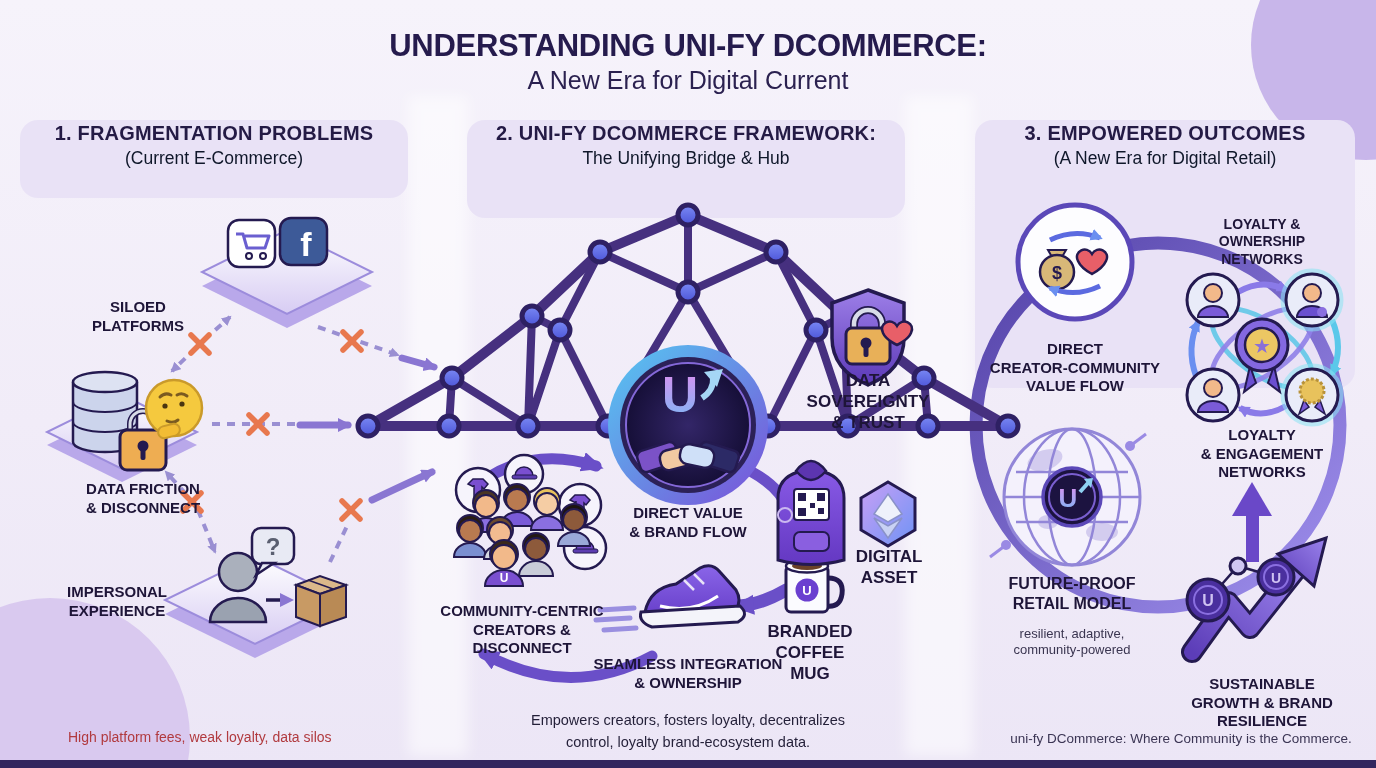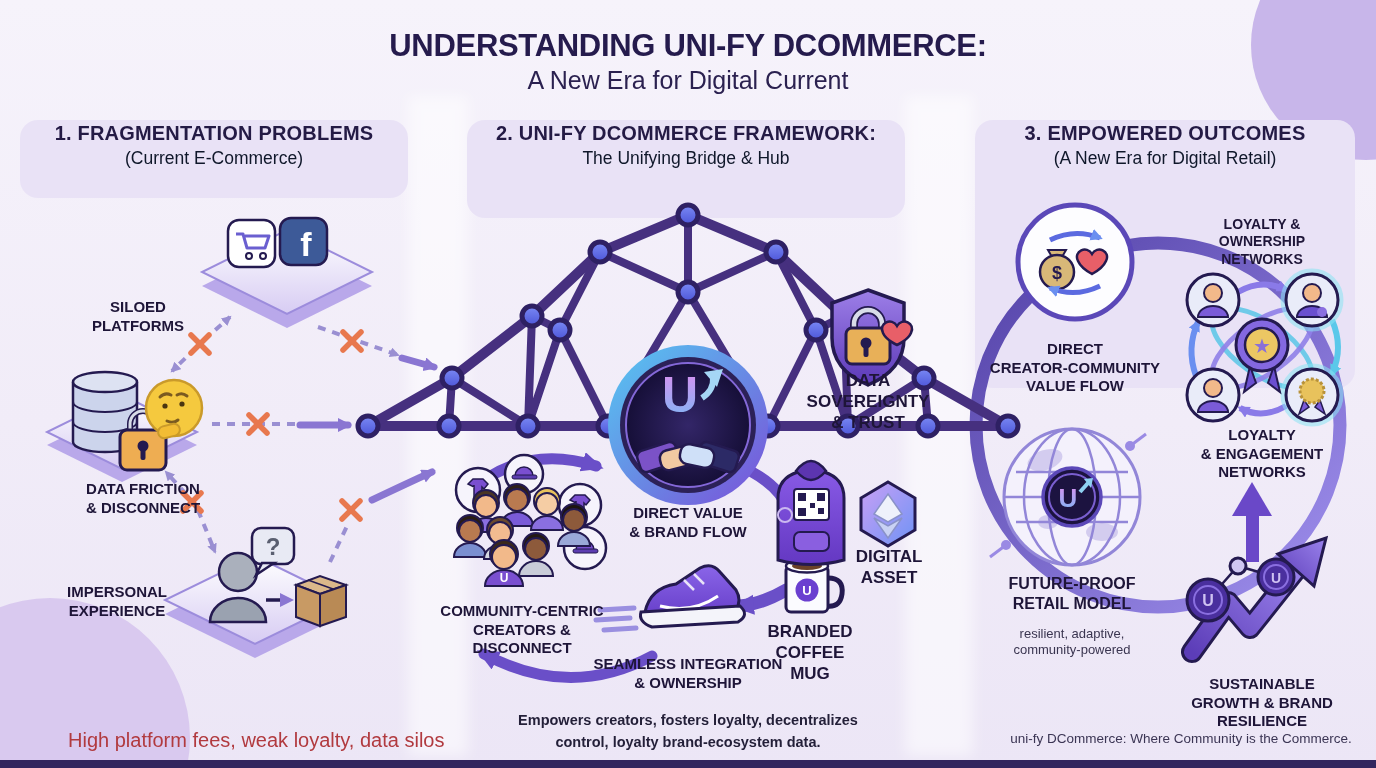--- a/index.html
+++ b/index.html
@@ -14,25 +14,25 @@
     font-size:31px;font-weight:800;letter-spacing:-0.3px;color:#251b4d;white-space:nowrap;}
   .title2{position:absolute;left:688px;top:66px;transform:translateX(-50%);
     font-size:25px;font-weight:500;color:#2b2150;white-space:nowrap;}
   .hdr{position:absolute;background:#e9e2f6;border-radius:18px;text-align:center;}
   .hdr .h{font-size:20px;font-weight:800;margin-top:2px;letter-spacing:0.2px;}
   .hdr .s{font-size:17.5px;font-weight:500;margin-top:3px;color:#0f172a;}
   .lbl{position:absolute;transform:translateX(-50%);text-align:center;font-weight:800;
     color:#1e1538;line-height:1.24;}
   .lbl div{white-space:nowrap;}
   .fs15{font-size:15px;} .fs14{font-size:14px;} .fs13{font-size:17px;} .fs16{font-size:16px;}
-  .cap{position:absolute;transform:translateX(-50%);text-align:center;font-weight:700;
+  .cap{position:absolute;transform:translateX(-50%);text-align:center;font-weight:400;
     font-size:14.5px;color:#231f38;line-height:1.5;}
   .cap div{white-space:nowrap;}
   .subnote{font-weight:500;font-size:13px;color:#3a3550;}
-  .footnote{position:absolute;font-size:20px;font-weight:500;color:#b13a3f;white-space:nowrap;}
+  .footnote{position:absolute;font-size:14px;font-weight:500;color:#b13a3f;white-space:nowrap;}
   .caption3{position:absolute;transform:translateX(-50%);font-size:13.5px;font-weight:500;
     color:#3b3554;white-space:nowrap;}
   svg text{font-family:"Liberation Sans","DejaVu Sans",sans-serif;}
 </style>
 </head>
 <body>
 
 <div class="stage">
 
   <div class="stripe" style="left:408px;width:60px;"></div>

